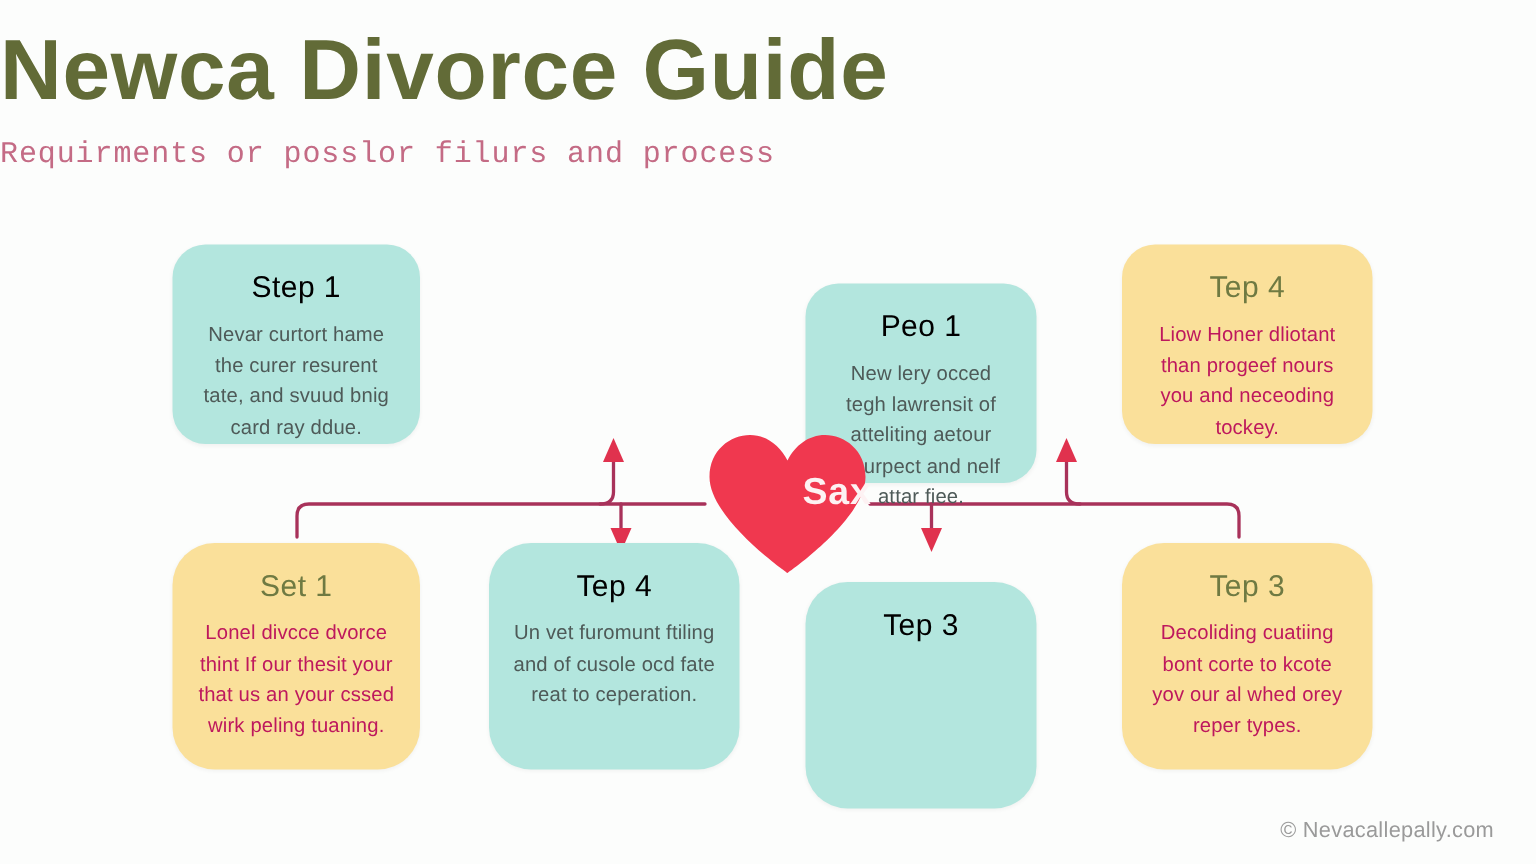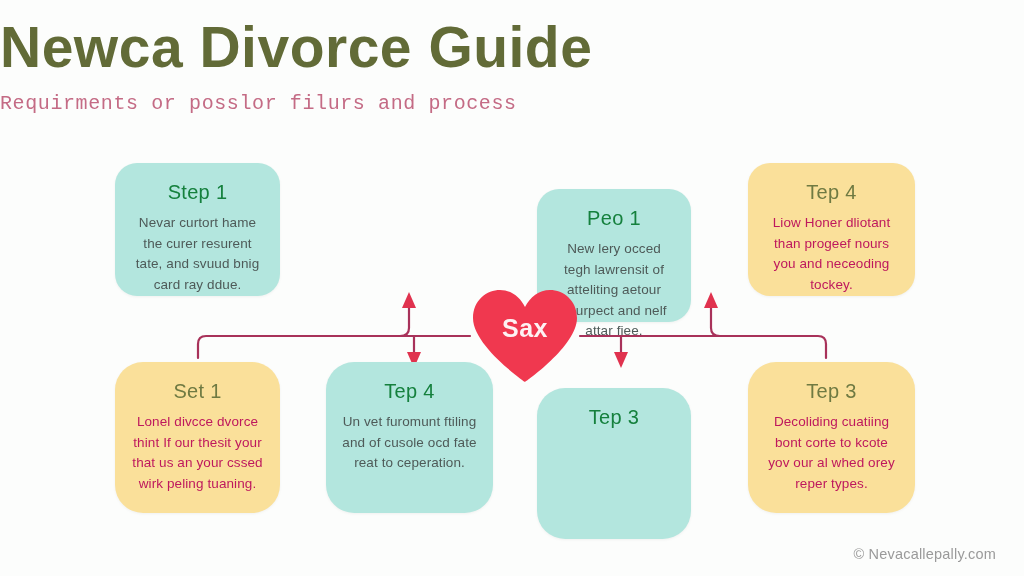--- a/index.html
+++ b/index.html
@@ -66,21 +66,21 @@
     text-align: center;
     box-shadow: 0 1px 3px rgba(0,0,0,0.05);
   }
   .card.teal  { background: #b3e6de; }
   .card.yellow{ background: #fae09a; }
 
   .card-title {
     font-family: "Liberation Sans", sans-serif;
     font-size: 20px;
     font-weight: normal;
-    color: #15803d;
+    color: #000000;
     margin: 0 0 9px 0;
     letter-spacing: 0.3px;
   }
   .card.yellow .card-title { color: #6f7a42; }
 
   .card-body {
     font-family: "Liberation Sans", sans-serif;
     font-size: 13.5px;
     line-height: 1.52;
     color: #4e5a58;
@@ -105,21 +105,21 @@
     left: 469px;
     top: 288px;
     width: 112px;
     height: 96px;
   }
   .heart-label {
     position: absolute;
     left: 0;
     top: 26px;
     width: 112px;
-    text-align: center;
+    text-align: right;
     font-family: "Liberation Sans", sans-serif;
     font-size: 25px;
     font-weight: bold;
     color: #fdf2f3;
     letter-spacing: 0.5px;
     z-index: 3;
   }
 
   
   .footer {

